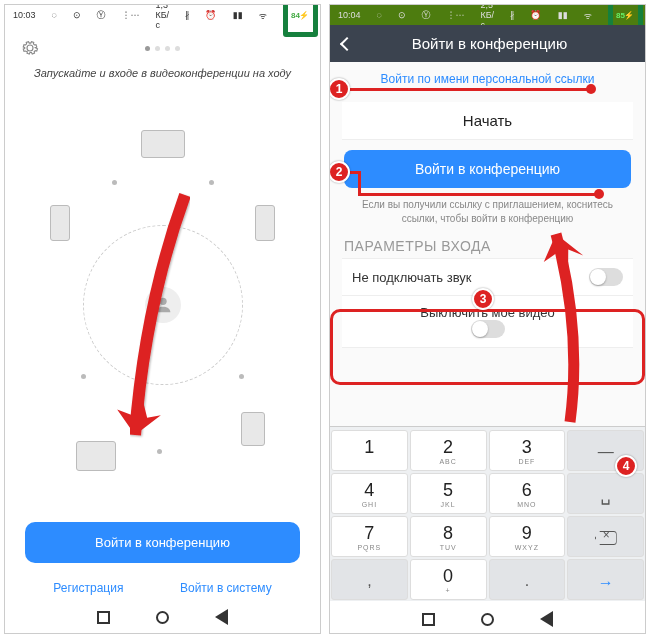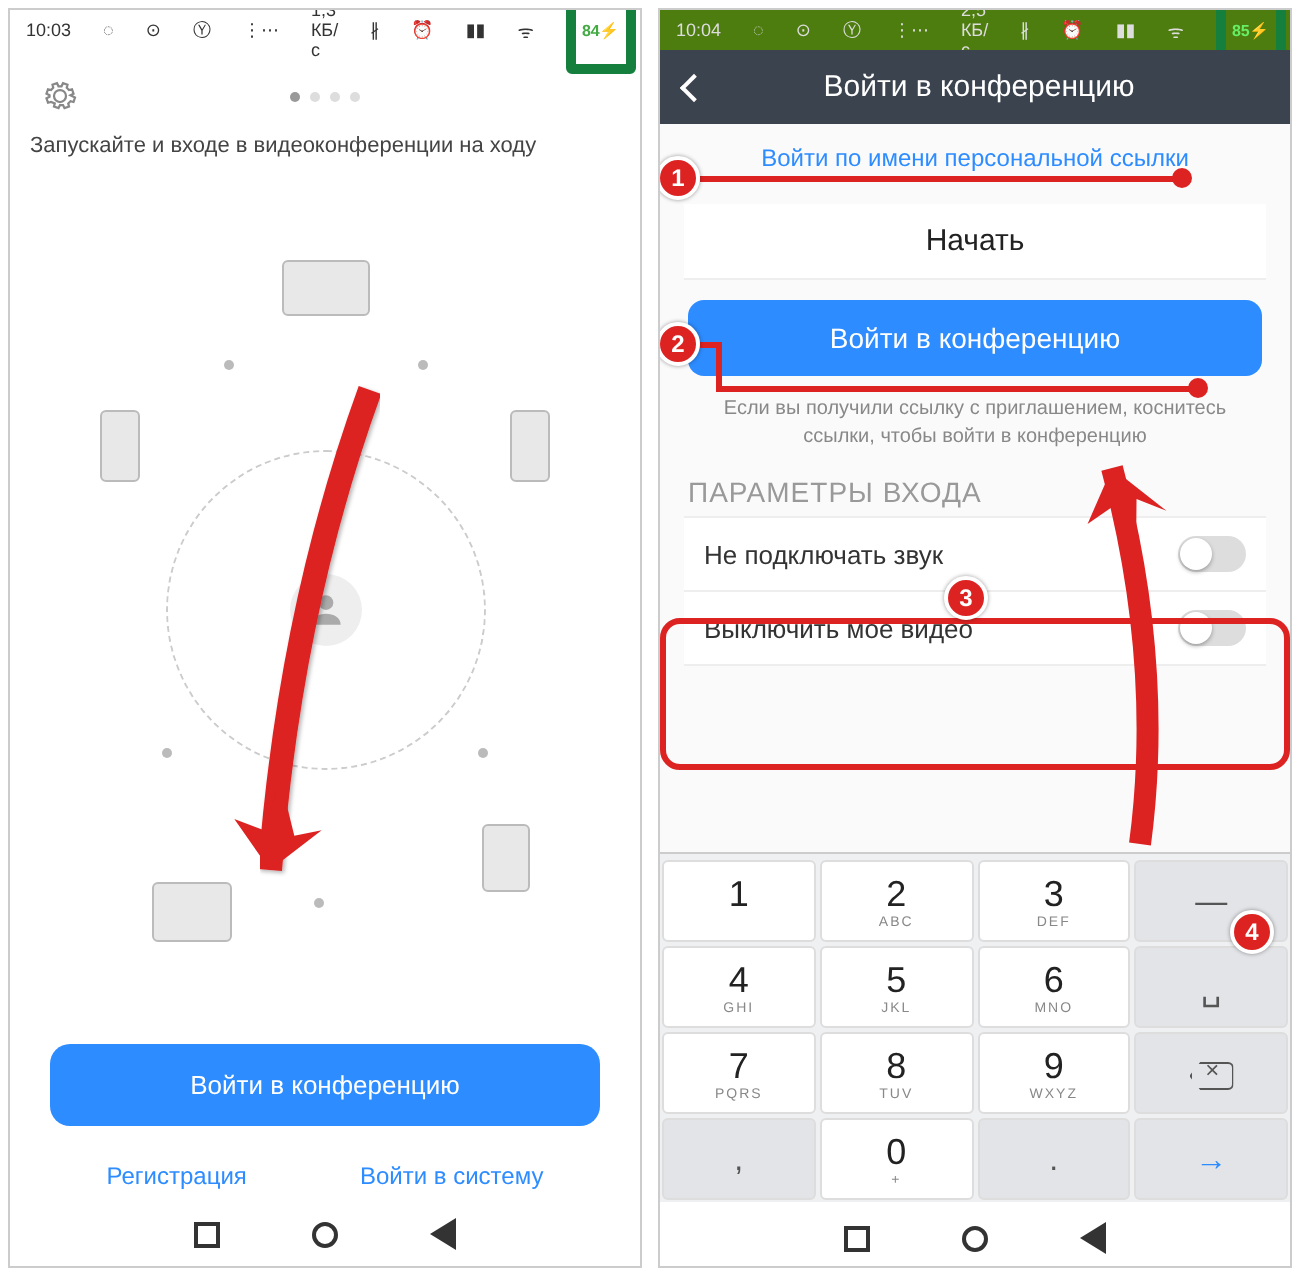--- a/index.html
+++ b/index.html
@@ -12,21 +12,21 @@
   .icn { display: inline-block; }
   .batt { border: 5px solid #15803d; border-radius: 3px; padding: 12px 3px; font-size: 8px; color: #4a4; font-weight: bold; }
 
   
   .p1-top { display: flex; align-items: center; justify-content: space-between; padding: 14px 16px 4px; }
   .gear { width: 18px; height: 18px; color: #888; }
   .dots { display: flex; gap: 5px; }
   .dot { width: 5px; height: 5px; border-radius: 50%; background: #ddd; }
   .dot.on { background: #999; }
   .p1-title { text-align: center; font-size: 17px; font-weight: 600; margin-top: 14px; color: #222; }
-  .p1-sub { font-size: 11px; color: #444; margin-top: 6px; padding: 0 10px; }
+  .p1-sub { text-align: center; font-size: 11px; color: #444; margin-top: 6px; padding: 0 10px; font-style: italic; }
   .p1-illustration { flex: 1; position: relative; margin: 18px 30px 10px; }
   .ill-circle { position: absolute; left: 50%; top: 50%; width: 160px; height: 160px; border: 1px dashed #ccc; border-radius: 50%; transform: translate(-50%, -50%); }
   .avatar { position: absolute; left: 50%; top: 50%; width: 36px; height: 36px; transform: translate(-50%, -50%); border-radius: 50%; background: #eee; display: flex; align-items: center; justify-content: center; }
   .avatar svg { width: 22px; height: 22px; fill: #aaa; }
   .device { position: absolute; background: #e8e8e8; border: 1px solid #bbb; border-radius: 3px; }
   .dev-top { left: 50%; top: 8%; width: 44px; height: 28px; transform: translateX(-50%); }
   .dev-tr { right: 6%; top: 26%; width: 20px; height: 36px; }
   .dev-tl { left: 6%; top: 26%; width: 20px; height: 36px; }
   .dev-br { right: 10%; bottom: 16%; width: 24px; height: 34px; }
   .dev-bl { left: 16%; bottom: 10%; width: 40px; height: 30px; }
@@ -182,21 +182,21 @@
   <div class="p2-content">
     <div class="link-pers">Войти по имени персональной ссылки</div>
     <div class="input-row">Начать</div>
     <div class="btn-join">Войти в конференцию</div>
     <div class="helper">Если вы получили ссылку с приглашением, коснитесь ссылки, чтобы войти в конференцию</div>
     <div class="section-label">ПАРАМЕТРЫ ВХОДА</div>
     <div class="opt-row">
       <span>Не подключать звук</span>
       <div class="toggle"></div>
     </div>
-    <div class="opt-row" style="margin-top:-1px;">
+    <div class="opt-row" style="margin-top:-1px;flex-direction:column;">
       <span>Выключить мое видео</span>
       <div class="toggle"></div>
     </div>
 
     <div class="num-badge" style="left:-2px;top:16px">1</div>
     <div class="anno-line" style="left:20px;top:26px;width:240px;height:3px"></div>
     <div class="anno-dot" style="left:256px;top:22px"></div>
 
     <div class="num-badge" style="left:-2px;top:99px">2</div>
     <div class="anno-line" style="left:20px;top:109px;width:10px;height:3px"></div>

